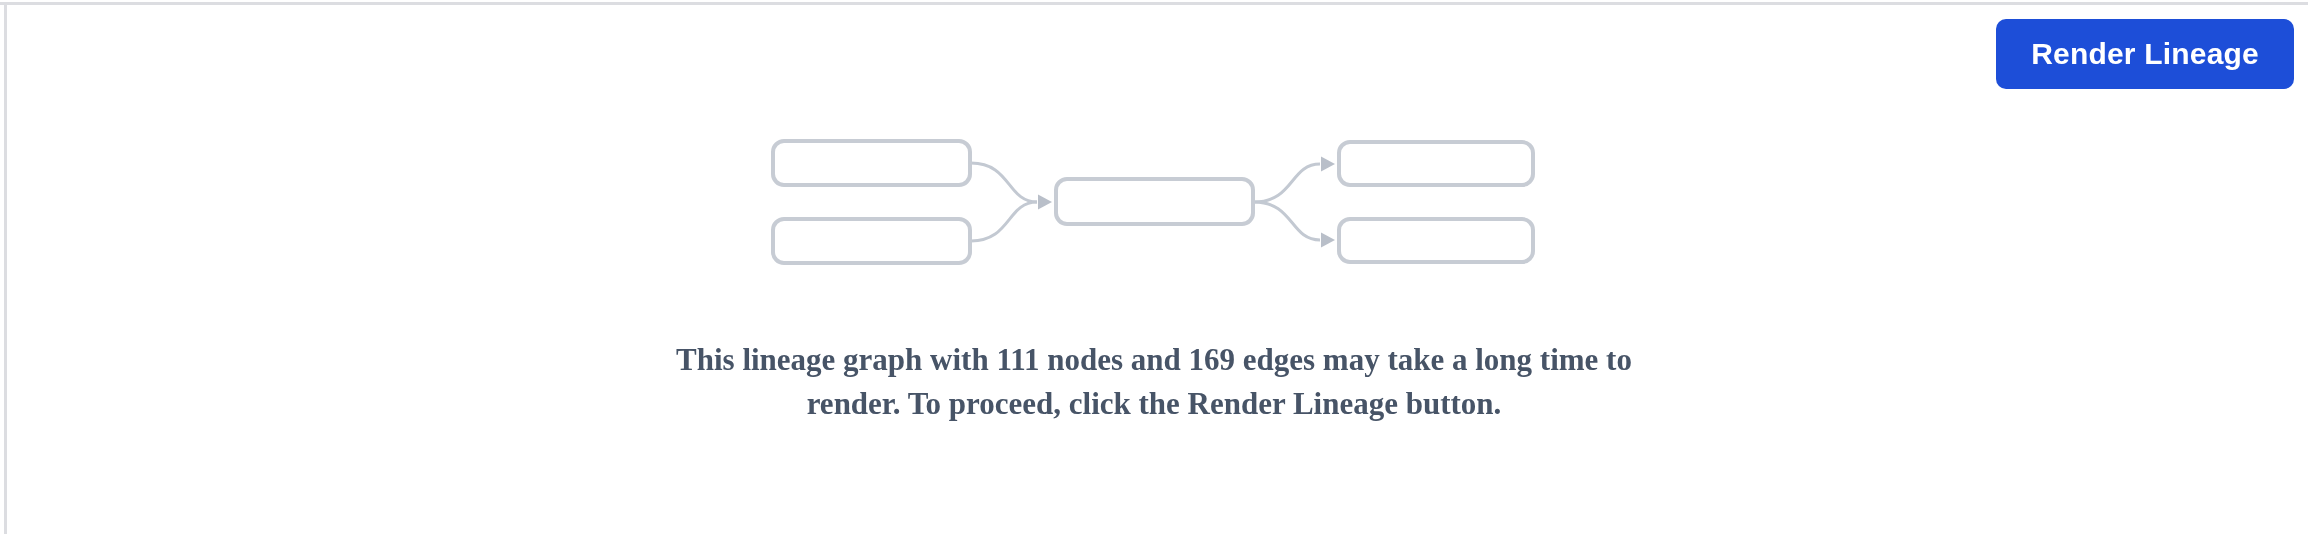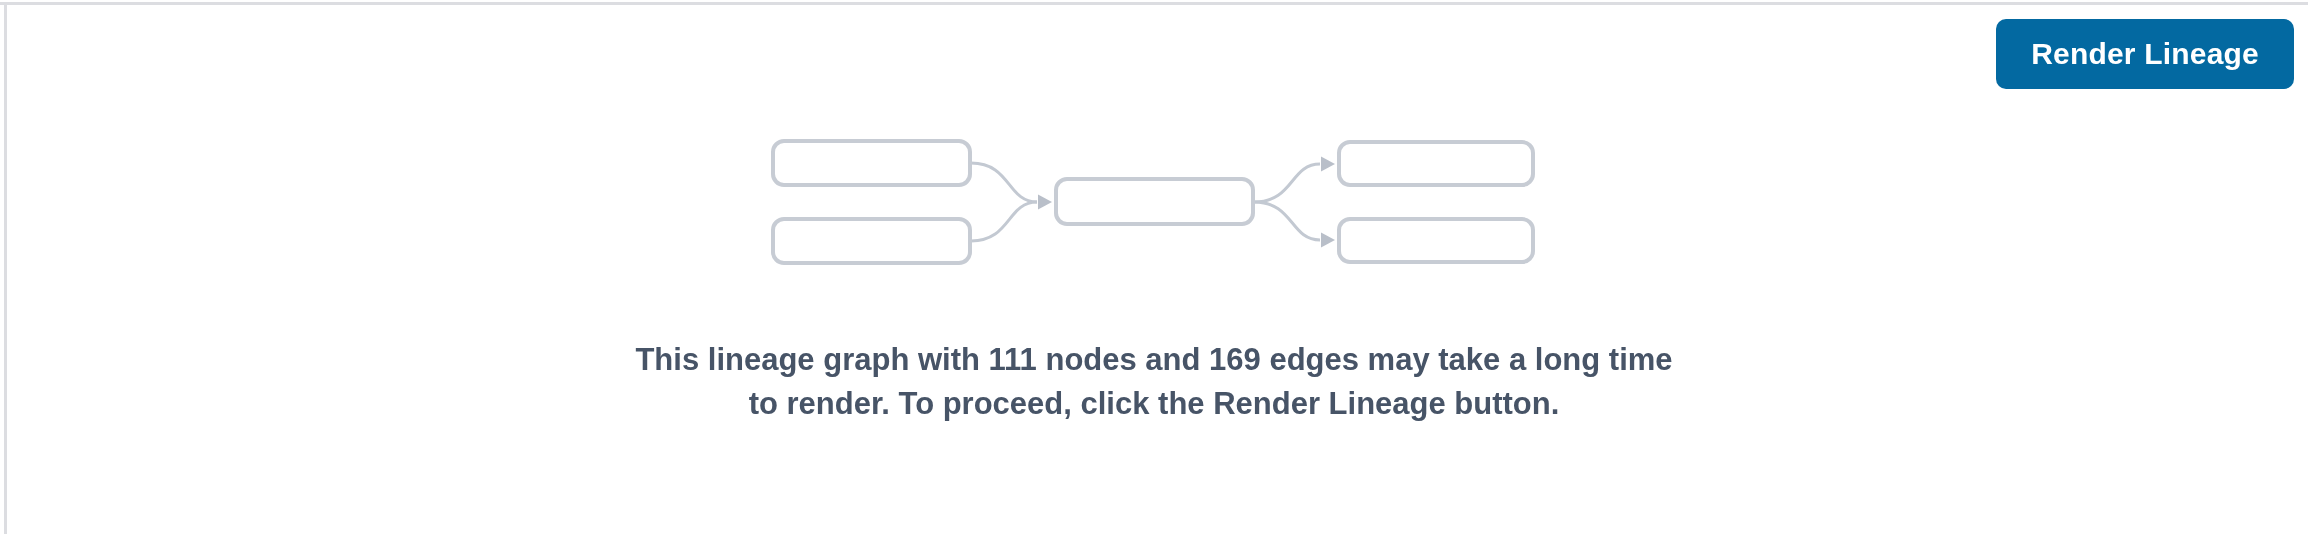--- a/index.html
+++ b/index.html
@@ -29,21 +29,21 @@
     width: 3px;
     height: 532px;
     background: #dcdde1;
   }
   .render-btn {
     position: absolute;
     top: 19px;
     right: 14px;
     height: 70px;
     padding: 12px 35px;
-    background: #0369a1;
+    background: #1d4ed8;
     color: #ffffff;
     font-family: "Liberation Sans", sans-serif;
     font-size: 30px;
     font-weight: 700;
     border: none;
     border-radius: 10px;
     cursor: pointer;
     letter-spacing: 0.2px;
   }
   .empty-state {
@@ -61,20 +61,21 @@
     flex: 0 0 auto;
   }
   .warning-msg {
     margin: 70px 0 0 0;
     max-width: 1040px;
     text-align: center;
     font-size: 31px;
     font-weight: 700;
     line-height: 1.42;
     color: #475467;
+    font-family: Liberation Serif, serif;
   }
 </style>
 </head>
 <body>
 
 <div class="top-border"></div>
 <div class="left-border"></div>
 
 <button class="render-btn">Render Lineage</button>
 

